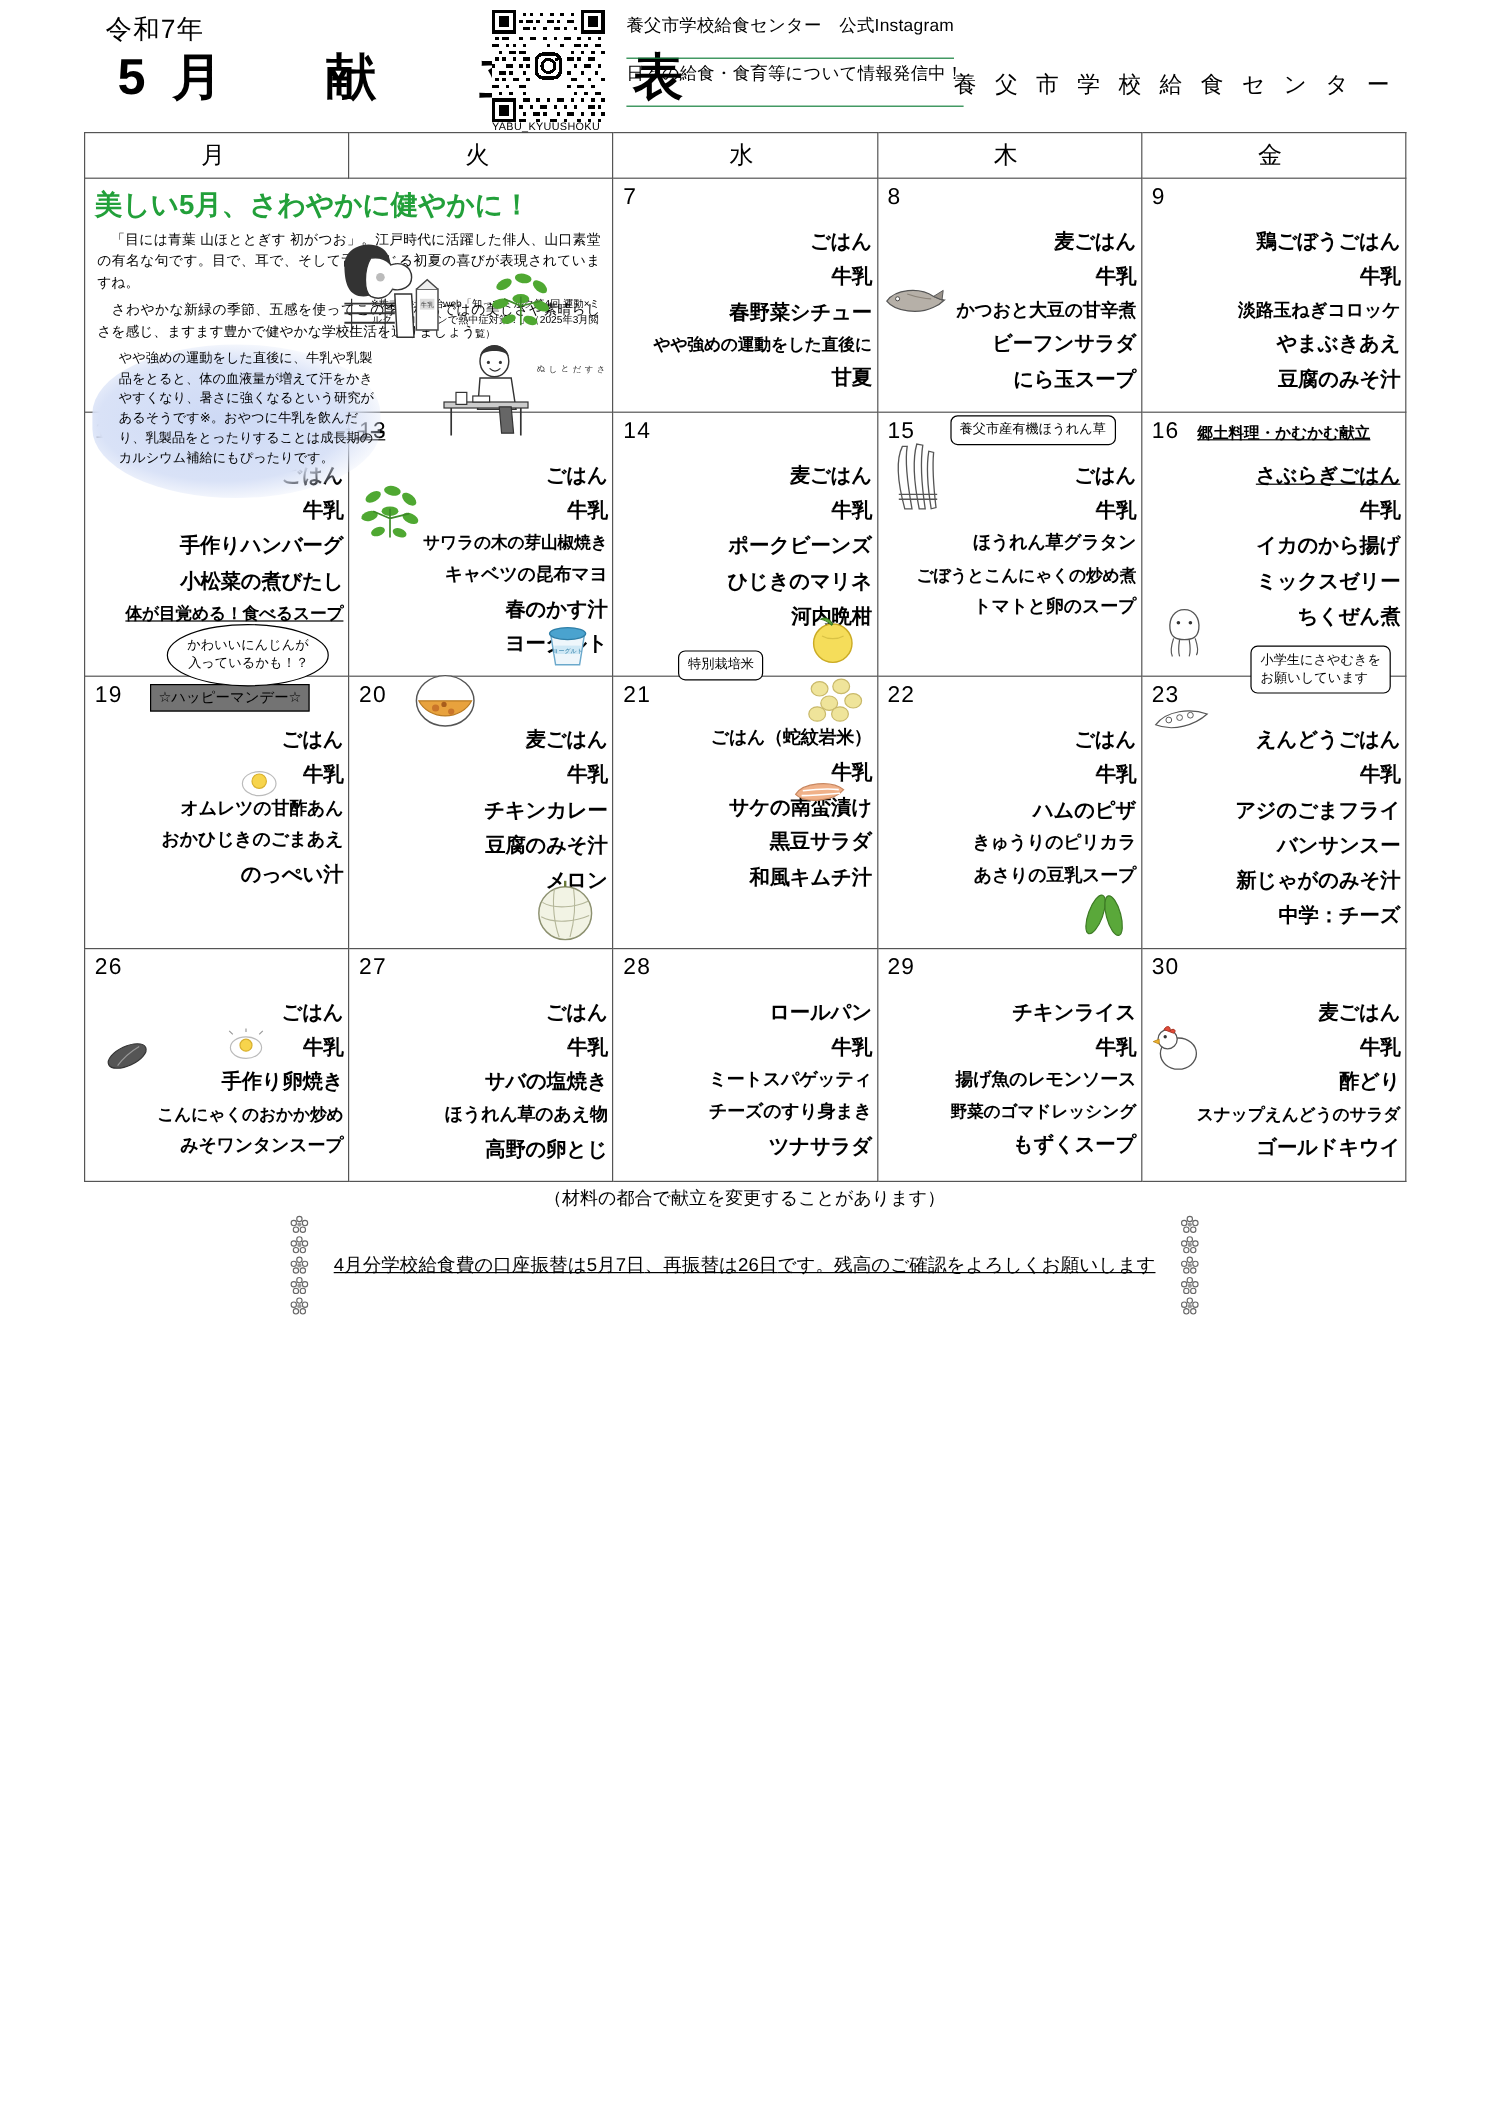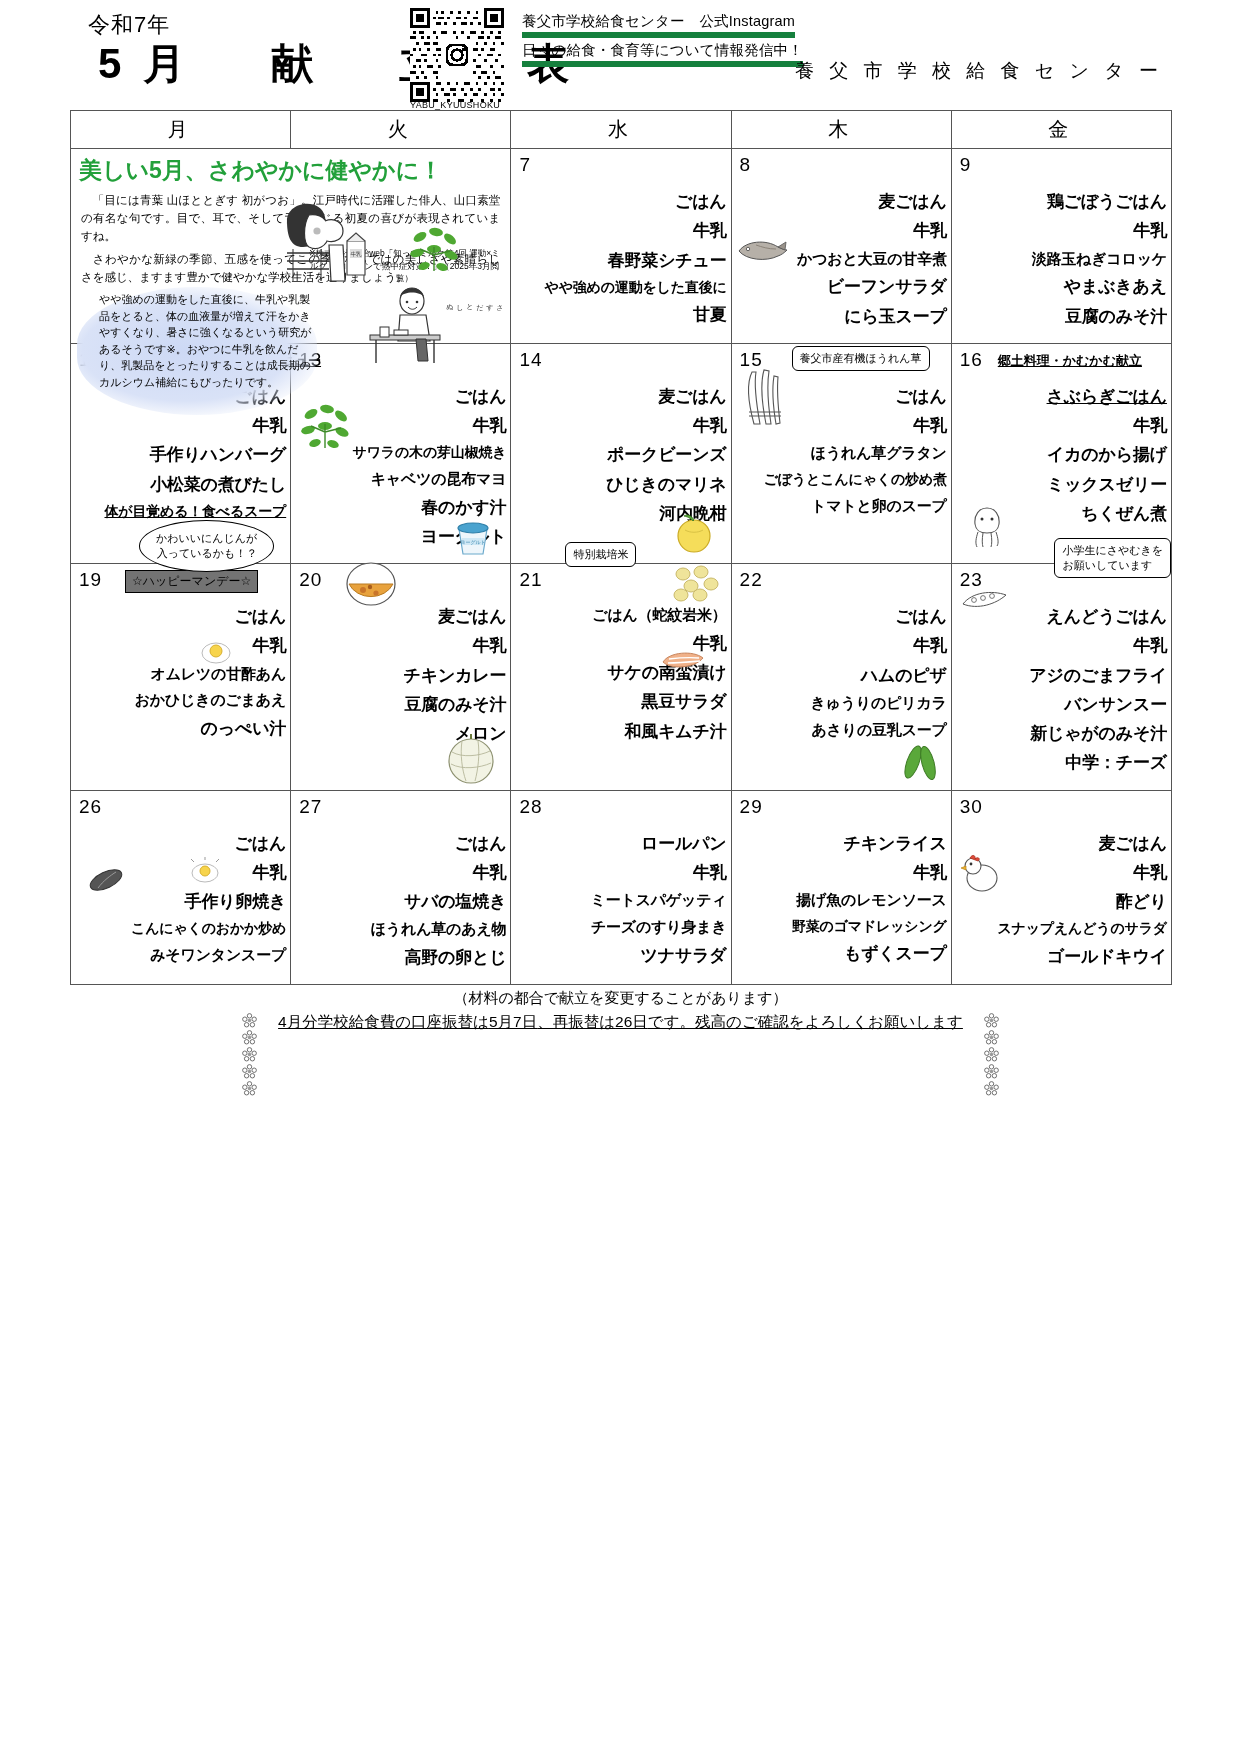--- a/index.html
+++ b/index.html
@@ -16,22 +16,22 @@
 
   
   .header { position:relative; height:110px; }
   .year { position:absolute; left:18px; top:10px; font-size:22px; letter-spacing:1px; }
   .title { position:absolute; left:28px; top:36px; font-size:42px; font-weight:bold; letter-spacing:22px; }
   .qr-wrap { position:absolute; left:340px; top:8px; width:94px; height:94px; }
   .qr { width:94px; height:94px; position:relative; background:#fff; }
   .qr-label { position:absolute; left:340px; top:100px; width:98px; text-align:left;
               font-size:9px; letter-spacing:.3px; }
   .insta-lines { position:absolute; left:452px; top:12px; }
-  .insta-lines div { font-size:14.5px; border-bottom:6px solid #15803d; display:inline-block;
-                     padding-bottom:1px; margin-bottom:3px; letter-spacing:.2px; }
+  .insta-lines div { font-size:14.5px; border-bottom:1px solid #15803d; display:inline-block;
+                     padding-bottom:17px; margin-bottom:3px; letter-spacing:.2px; }
   .center-name { position:absolute; right:8px; top:58px; font-size:19px; letter-spacing:5px; }
 
   
   table.cal { width:1101px; border-collapse:collapse; table-layout:fixed; }
   table.cal th, table.cal td { border:1px solid #555; }
   table.cal th { height:38px; font-size:20px; font-weight:normal; letter-spacing:6px; }
   table.cal td { vertical-align:top; position:relative; padding:0; }
   col.c { width:220.2px; }
 
   .daynum { position:absolute; left:8px; top:5px; font-size:19px; letter-spacing:1px; }
@@ -64,21 +64,21 @@
                line-height:1.5; z-index:3; }
   .note { position:absolute; right:6px; bottom:4px; width:200px; font-size:8.5px;
           line-height:1.5; text-align:center; }
 
   
   .clip { position:absolute; z-index:2; }
   svg { display:block; overflow:visible; }
 
   
   .foot1 { text-align:center; font-size:15px; margin-top:4px; }
-  .foot2 { display:flex; align-items:flex-start; justify-content:center; gap:20px; margin-top:4px; }
+  .foot2 { display:flex; align-items:center; justify-content:center; gap:20px; margin-top:4px; }
   .foot2 .txt { font-size:15.5px; }
   .foot2 u { text-decoration:underline; }
   .flower { width:17px; height:17px; }
 </style>
 </head>
 <body>
 
 <div class="page">
 
   <div class="header">
@@ -537,21 +537,21 @@
               <svg width="48" height="40" viewBox="0 0 48 40">
                 <g fill="#5aa83a" stroke="#3d7a25" stroke-width="1">
                   <ellipse cx="16" cy="20" rx="6" ry="17" transform="rotate(20 16 20)"></ellipse>
                   <ellipse cx="31" cy="21" rx="6" ry="17" transform="rotate(-15 31 21)"></ellipse>
                 </g>
               </svg>
             </div>
           </td>
           <td>
             <div class="daynum">23</div>
-            <div class="bubble" style="right:0; top:-26px;margin-left:26px;">小学生にさやむきを<br>お願いしています</div>
+            <div class="bubble" style="right:12px; top:-26px;margin-left:26px;">小学生にさやむきを<br>お願いしています</div>
             <div class="menu">
               <div class="it">えんどうごはん</div>
               <div class="it">牛乳</div>
               <div class="it">アジのごまフライ</div>
               <div class="it">バンサンスー</div>
               <div class="it">新じゃがのみそ汁</div>
               <div class="it">中学：チーズ</div>
             </div>
             <div class="clip" style="left:6px; top:20px;">
               <svg width="54" height="34" viewBox="0 0 54 34">

